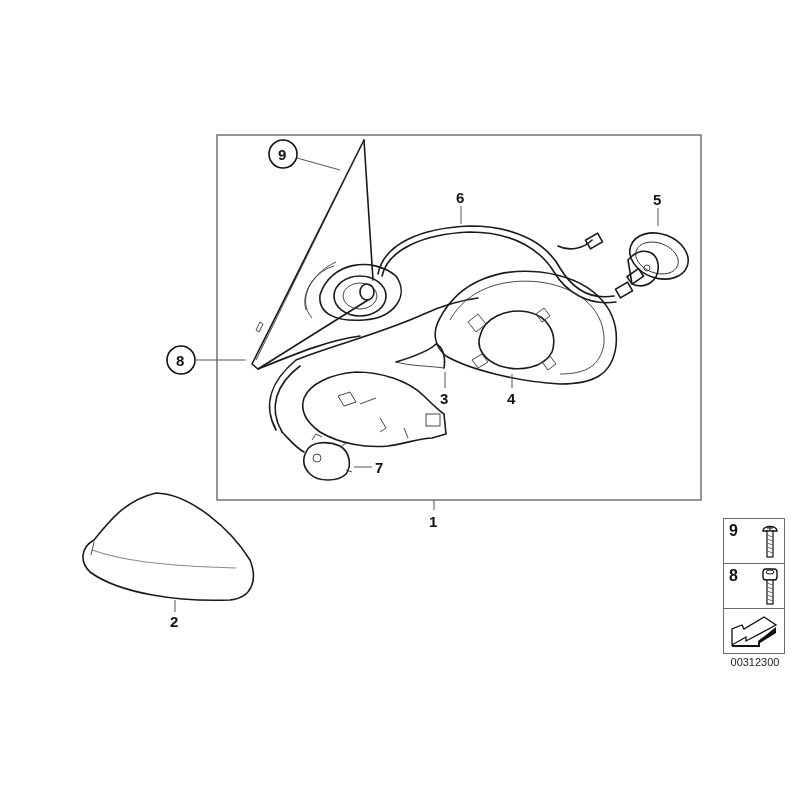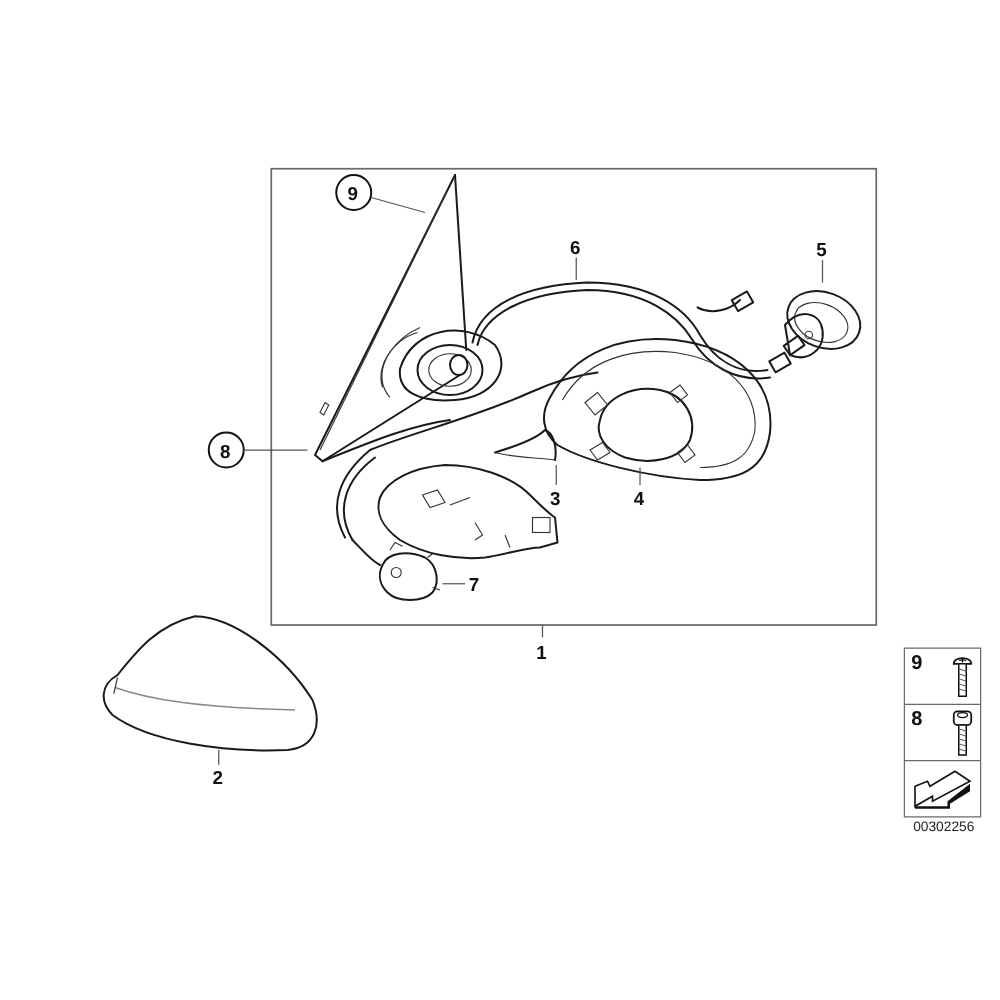--- a/index.html
+++ b/index.html
@@ -137,13 +137,13 @@
       <path d="M7,16 l6,2 M7,20 l6,2 M7,24 l6,2 M7,28 l6,2 M7,32 l6,2" stroke="#555" stroke-width="0.8"></path>
     </svg>
   </div>
   <div class="legend-cell">
     <svg style="position:absolute;left:4px;top:4px" width="52" height="36" viewBox="0 0 52 36">
       <path d="M4,16 L4,32 L18,24 L18,28 L48,12 L36,4 L16,16 L14,12 z" fill="#fff" stroke="#111" stroke-width="1.3"></path>
       <path d="M4,32 L30,32 L30,28 L48,14 L48,20 L32,30 L32,34 L4,34 z" fill="#111"></path>
     </svg>
   </div>
 </div>
-<div class="docnum">00302256</div>
+<div class="docnum">00312300</div>
 
 </body></html>

